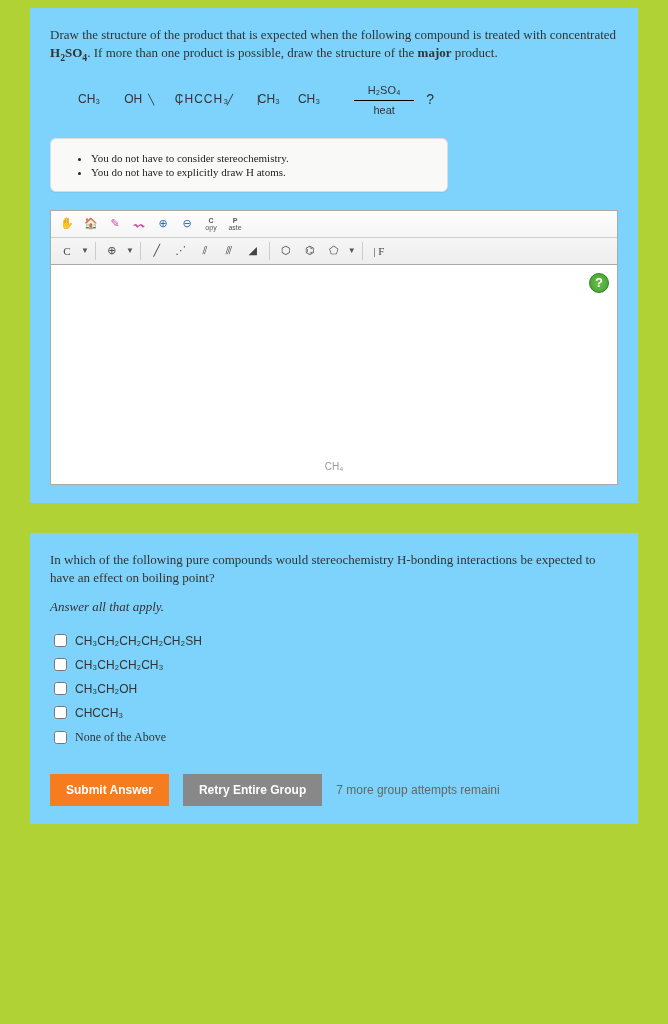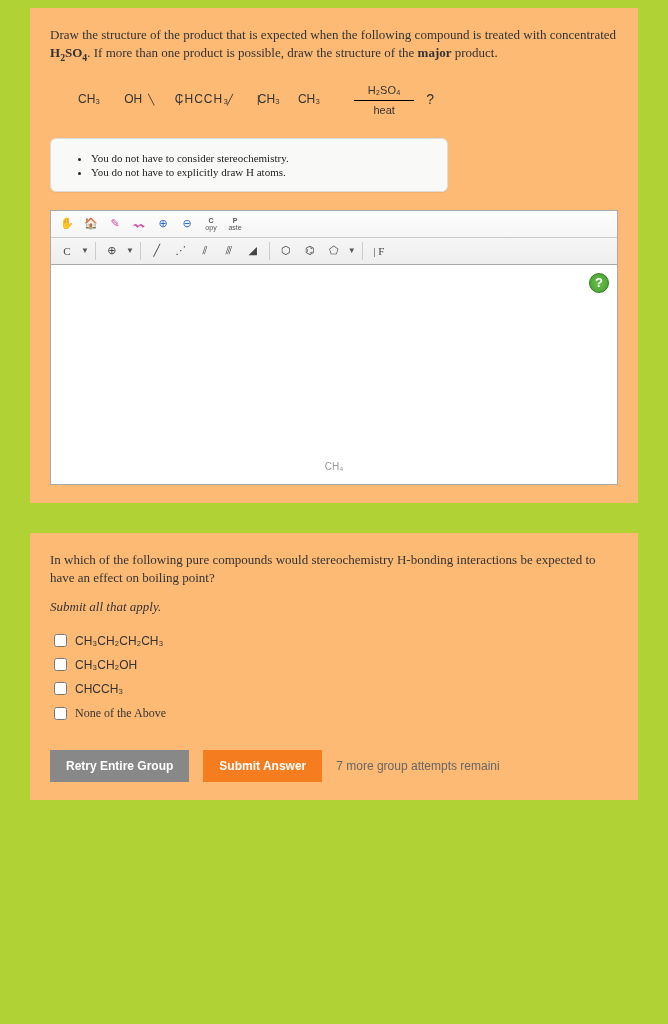--- a/index.html
+++ b/index.html
@@ -5,21 +5,21 @@
   * { box-sizing: border-box; margin: 0; padding: 0; }
   body {
     background: #b0d235;
     font-family: Georgia, 'Times New Roman', serif;
     width: 668px;
     padding: 0;
     font-size: 13px;
     color: #333;
   }
   .card {
-    background: #fdba74;
+    background: #7dd3fc;
     margin: 0 30px 30px 30px;
     padding: 18px 20px;
   }
   .card-top { margin-top: 8px; }
   .question-text { line-height: 1.4; margin-bottom: 12px; }
   sub { font-size: 0.75em; }
   b { font-weight: bold; }
   .structure-area {
     padding: 8px 0 14px 28px;
     line-height: 1.1;
@@ -183,37 +183,41 @@
     </div>
   </div>
   <div class="drawing-canvas">
     <div class="help-btn">?</div>
     <div class="canvas-label">CH₄</div>
   </div>
 </div>
 
 <div class="card">
   <p class="question-text">In which of the following pure compounds would stereochemistry H-bonding interactions be expected to have an effect on boiling point?</p>
-  <p class="instruct">Submit all that apply.</p>
+  <p class="instruct">Answer all that apply.</p>
   <div class="choices">
     <label class="choice">
       <input type="checkbox" style="">
+      <span>CH₃CH₂CH₂CH₂CH₂SH</span>
+    </label>
+    <label class="choice">
+      <input type="checkbox" style="">
       <span>CH₃CH₂CH₂CH₃</span>
     </label>
     <label class="choice">
       <input type="checkbox" style="">
       <span>CH₃CH₂OH</span>
     </label>
     <label class="choice">
       <input type="checkbox" style="">
       <span>CHCCH₃</span>
     </label>
     <label class="choice">
       <input type="checkbox" style="">
       <span style="font-family:Georgia">None of the Above</span>
     </label>
   </div>
   <div class="action-row">
+    <button class="btn btn-submit">Submit Answer</button>
     <button class="btn btn-retry">Retry Entire Group</button>
-    <button class="btn btn-submit">Submit Answer</button>
     <span class="attempts">7 more group attempts remaini</span>
   </div>
 </div>
 
 </body></html>

